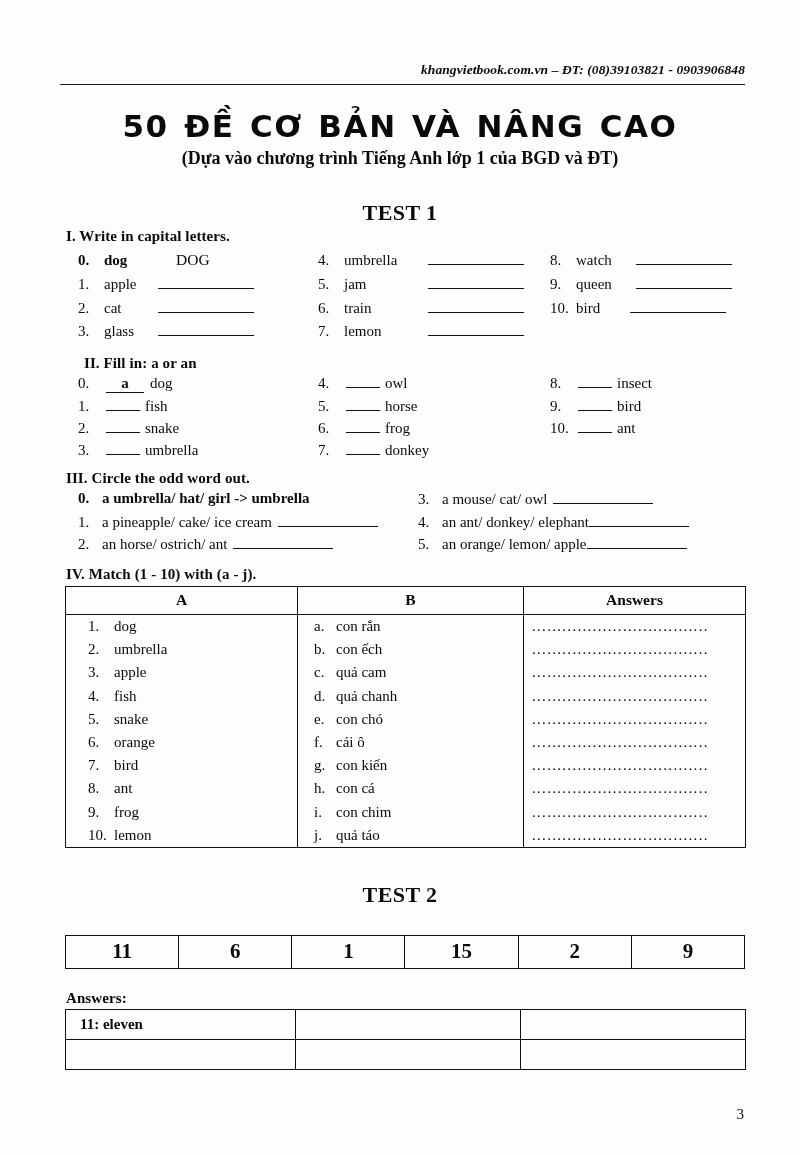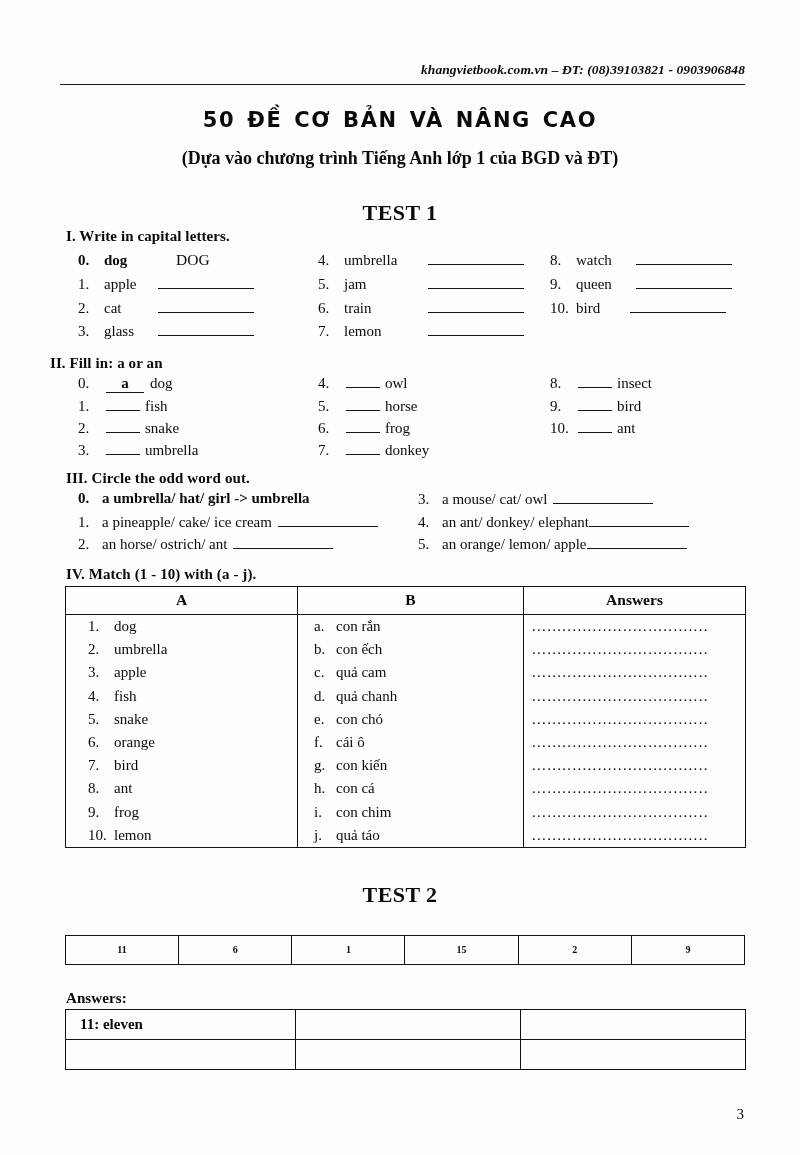--- a/index.html
+++ b/index.html
@@ -42,21 +42,21 @@
 
   
   .main-title {
     position: absolute;
     top: 108px;
     left: 0;
     width: 800px;
     text-align: center;
     font-family: "DejaVu Sans", sans-serif;
     font-weight: bold;
-    font-size: 21px;
+    font-size: 31px;
     letter-spacing: 1.6px;
     word-spacing: 3px;
   }
   .subtitle {
     position: absolute;
     top: 148px;
     left: 0;
     width: 800px;
     text-align: center;
     font-family: "Liberation Serif", serif;
@@ -207,21 +207,21 @@
     border-collapse: collapse;
     table-layout: fixed;
     font-size: 15px;
   }
   .num-table td {
     border: 1.3px solid #111;
     text-align: center;
     padding: 3px 0 4px;
     height: 21px;
   }
-  .num-table .num-row td { font-weight: bold; font-size: 10px; }
+  .num-table .num-row td { font-weight: bold; font-size: 21px; }
   .num-table .word-row td { font-weight: normal; }
 
   #answers-label { position: absolute; top: 990px; left: 66px; }
   .answers-table {
     position: absolute;
     top: 1009px;
     left: 65px;
     width: 680px;
     border-collapse: collapse;
     table-layout: fixed;
@@ -313,21 +313,21 @@
       <span class="blank-line"></span>
     </div>
     <div class="ex-item">
       <span class="ex-num">7.</span>
       <span class="ex-word" style="min-width:84px">lemon</span>
       <span class="blank-line"></span>
     </div>
     <div></div>
   </div>
 
-  <div class="section-title" style="position:absolute; top:355px; left:50px;">II. Fill in: a or an</div>
+  <div class="section-title" style="position:absolute; top:355px; left:84px;">II. Fill in: a or an</div>
 
   <div class="ex-grid" id="sec2-grid">
     <div class="ex-item">
       <span class="ex-num">0.</span>
       <span style="display:inline-block;width:38px;text-align:center;border-bottom:1.4px solid #111;font-weight:bold;margin:0 6px 0 2px;line-height:1.05em;">a</span>
       <span class="ex-word">dog</span>
     </div>
     <div class="ex-item">
       <span class="ex-num">4.</span>
       <span class="blank-short"></span>

